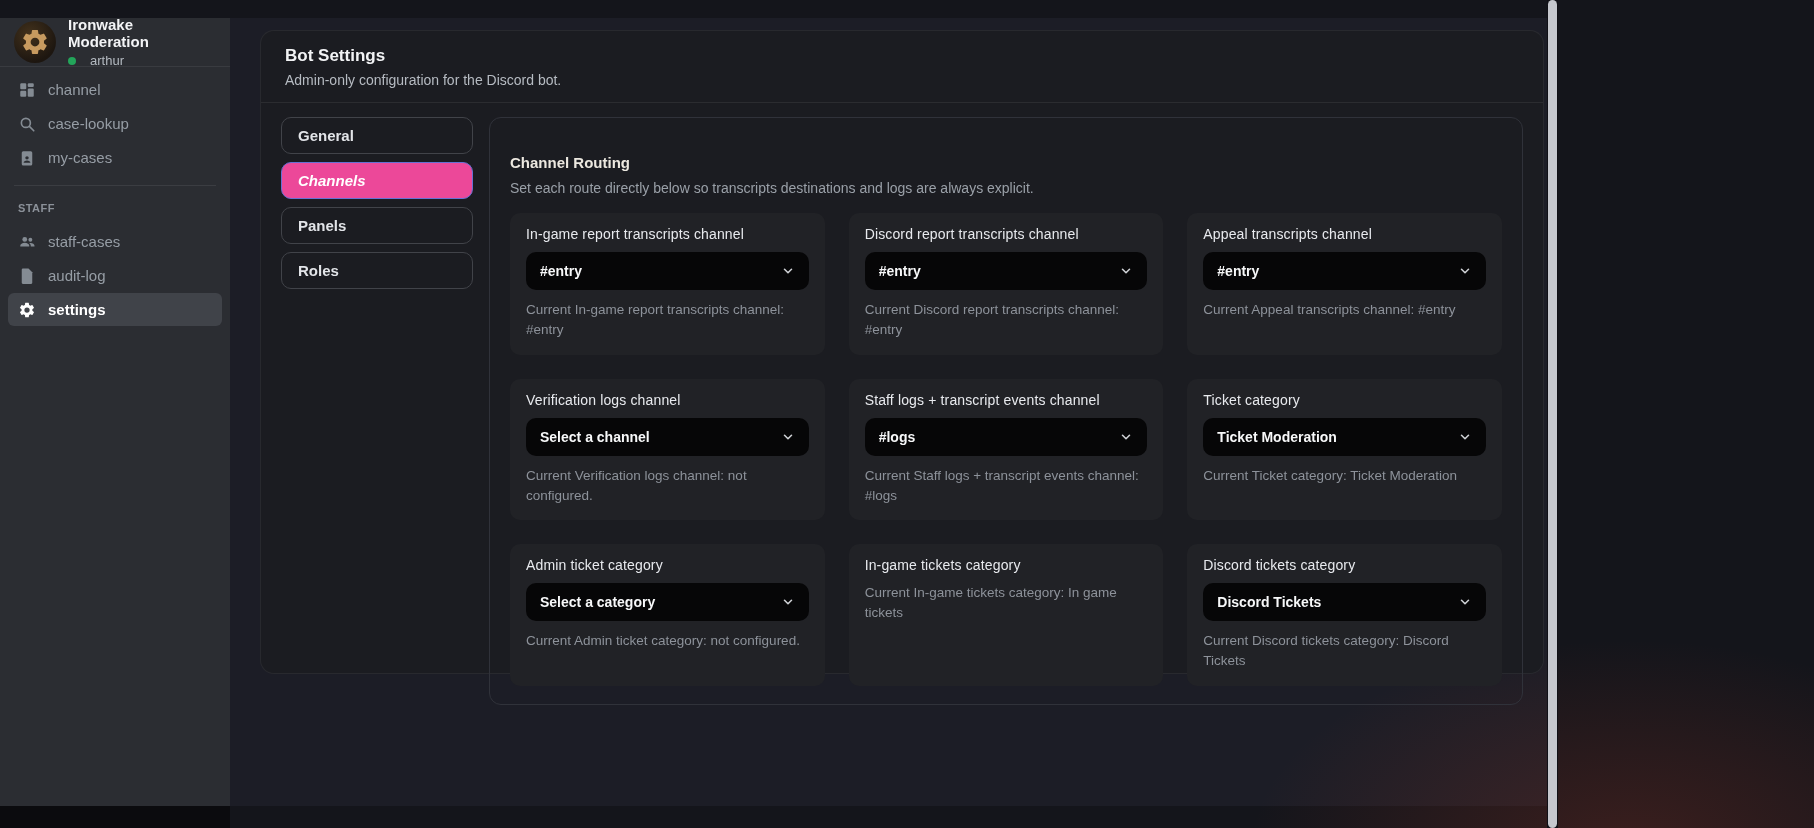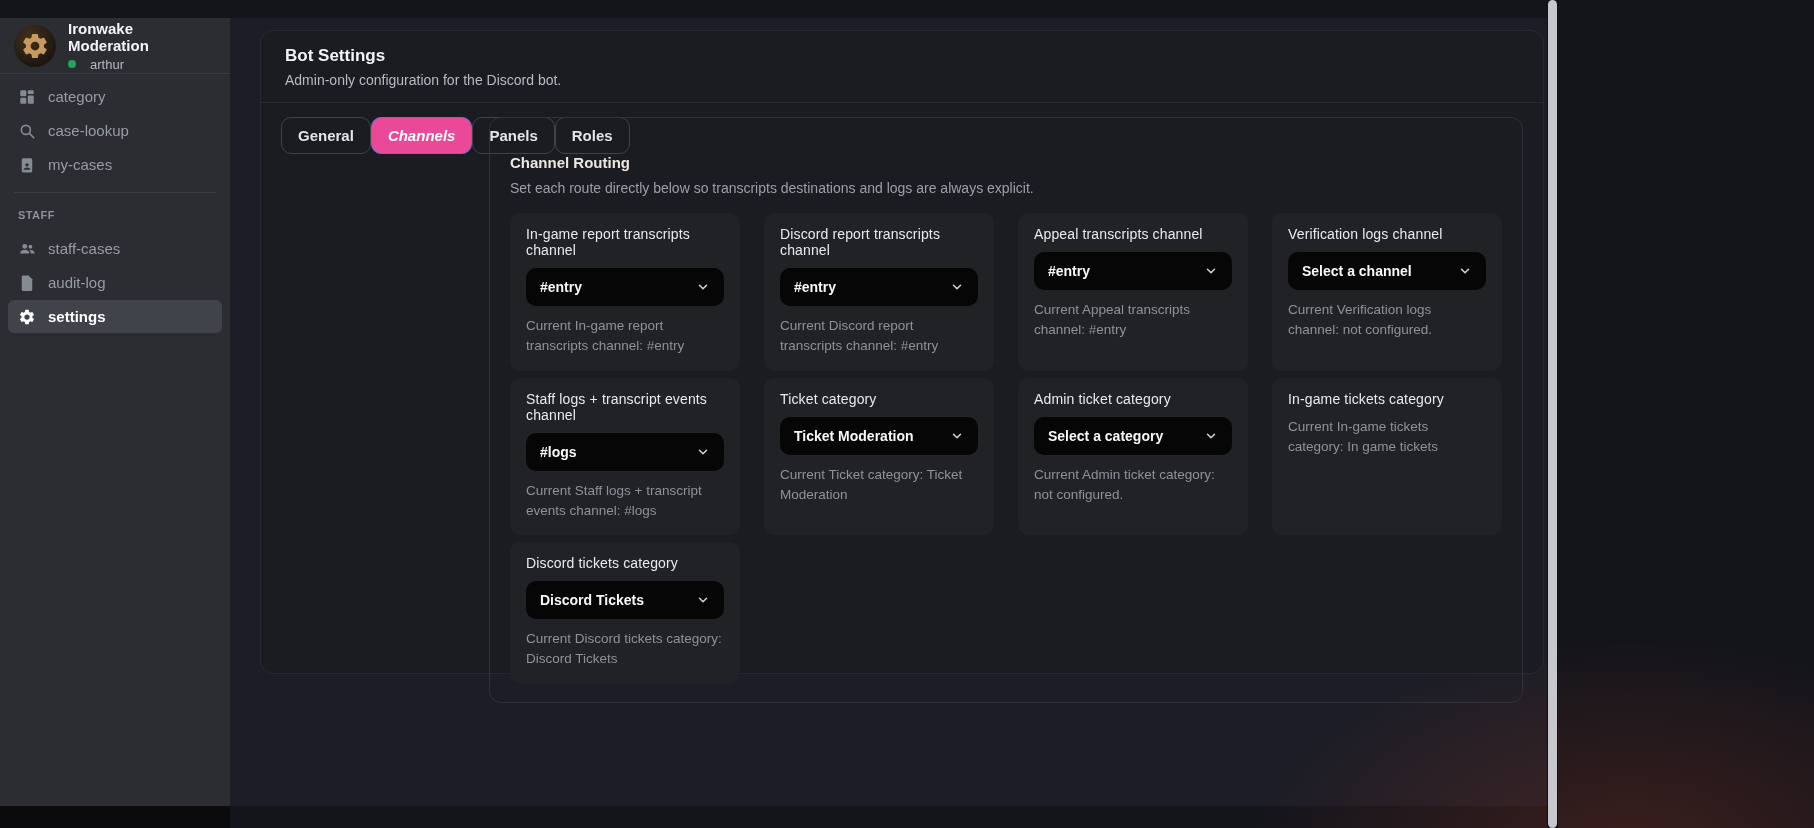--- a/index.html
+++ b/index.html
@@ -20,21 +20,21 @@
     background: radial-gradient(closest-side, rgba(150,52,34,0.30), rgba(150,52,34,0.0));
     pointer-events: none;
   }
   
   .sidebar {
     position: absolute; left: 0; top: 18px; width: 230px; height: 788px;
     background: #2b2d32;
   }
   .bottom-bar { position: absolute; left: 0; top: 806px; width: 230px; height: 22px; background: #0b0b0e; }
   .sidebar-header {
-    height: 56px; display: flex; align-items: center; gap: 12px; padding: 0 14px;
+    height: 49px; display: flex; align-items: center; gap: 12px; padding: 0 14px;
     border-bottom: 1px solid rgba(255,255,255,0.07); cursor: pointer;
   }
   .logo {
     width: 42px; height: 42px; border-radius: 50%; flex: none;
     background: radial-gradient(circle at 38% 32%, #43321c, #1d1610 72%);
     display: flex; align-items: center; justify-content: center;
   }
   .logo svg { width: 30px; height: 30px; }
   .server-name { font-size: 15px; font-weight: bold; color: #f3f4f6; }
   .server-status { display: flex; align-items: center; gap: 14px; margin-top: 3px; }
@@ -56,36 +56,36 @@
   }
   
   .card {
     position: absolute; left: 260px; top: 30px; width: 1284px; height: 644px;
     background: #1b1c21; border: 1px solid rgba(255,255,255,0.06); border-radius: 14px;
   }
   .card-header { padding: 15px 24px 14px; border-bottom: 1px solid rgba(255,255,255,0.07); }
   .card-header h1 { font-size: 17px; font-weight: bold; color: #f2f3f5; }
   .card-header p { font-size: 14px; color: #b6bbc2; margin-top: 6px; }
   .card-body { display: flex; gap: 16px; padding: 14px 20px; }
-  .tabs { width: 192px; flex: none; display: flex; flex-direction: row; gap: 0; }
+  .tabs { width: 192px; flex: none; display: flex; flex-direction: column; gap: 8px; }
   .tab {
     height: 37px; border-radius: 10px; border: 1px solid #414349; background: transparent;
     color: #e2e4e8; font-weight: bold; font-size: 15px; text-align: left; padding: 0 16px;
     font-family: inherit; cursor: pointer;
   }
   .tab.active { background: #ec4899; border-color: #6671d4; color: #ffffff; font-style: italic; }
   .panel {
     flex: 1; border: 1px solid #30323a; border-radius: 12px;
     padding: 16px 20px 18px; min-width: 0;
   }
   .panel h2 { font-size: 15px; font-weight: bold; color: #ece8e0; margin-top: 20px; }
   .panel > p { font-size: 14px; color: #9aa0a8; margin-top: 9px; }
   .grid {
-    margin-top: 17px; display: grid; grid-template-columns: repeat(4, 1fr);
-    gap: 7px 24px;
+    margin-top: 17px; display: grid; grid-template-columns: repeat(3, 1fr);
+    gap: 24px 24px;
   }
   .route-card { background: #212226; border-radius: 10px; padding: 13px 16px 14px; }
   .route-label { font-size: 14px; color: #e8eaee; font-weight: 500; letter-spacing: 0.01em; }
   .route-select {
     margin-top: 10px; height: 38px; background: #060607; border-radius: 10px;
     display: flex; align-items: center; justify-content: space-between;
     padding: 0 14px; cursor: pointer;
   }
   .route-value { font-size: 14px; font-weight: bold; color: #f7f8f9; }
   .chevron { display: flex; }
@@ -125,21 +125,21 @@
     <nav class="menu" id="menu-main">
         <div class="menu-item">
           <span class="mi-icon">
             <svg viewBox="0 0 24 24" fill="currentColor">
               <rect x="3" y="3" width="8" height="8" rx="1.5"></rect>
               <rect x="13" y="3" width="8" height="5" rx="1.5"></rect>
               <rect x="13" y="10" width="8" height="11" rx="1.5"></rect>
               <rect x="3" y="13" width="8" height="8" rx="1.5"></rect>
             </svg>
           </span>
-          <span class="mi-label">category</span>
+          <span class="mi-label">channel</span>
         </div>
         <div class="menu-item">
           <span class="mi-icon">
             <svg viewBox="0 0 24 24" fill="none" stroke="currentColor" stroke-width="2.2">
               <circle cx="10.5" cy="10.5" r="6"></circle>
               <path d="M15.5 15.5L21 21" stroke-linecap="round"></path>
             </svg>
           </span>
           <span class="mi-label">case-lookup</span>
         </div>

